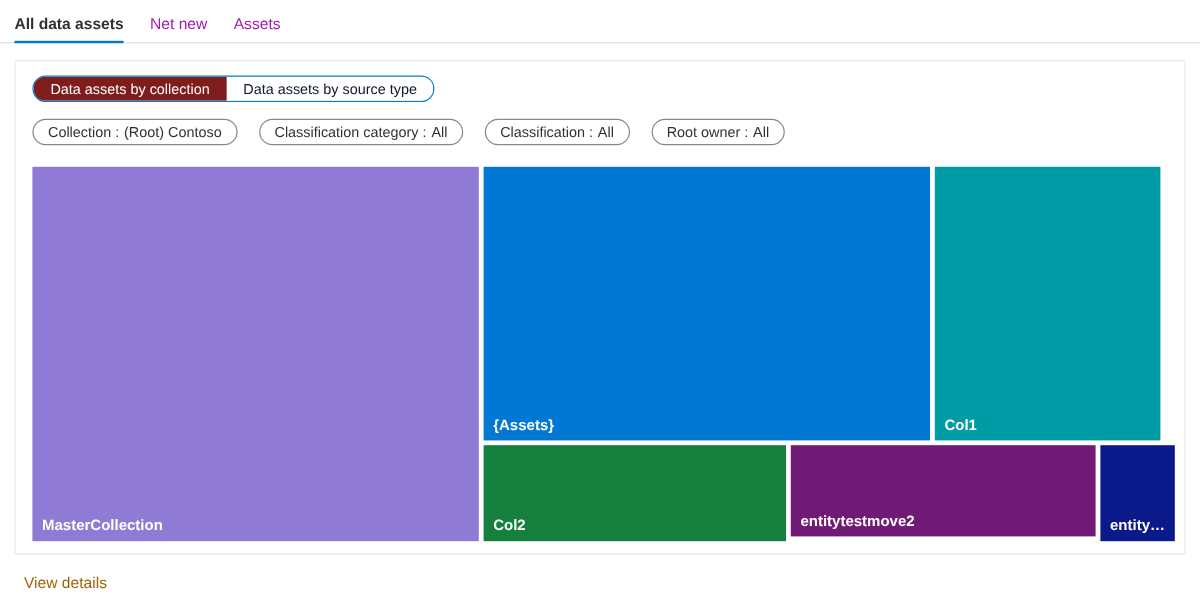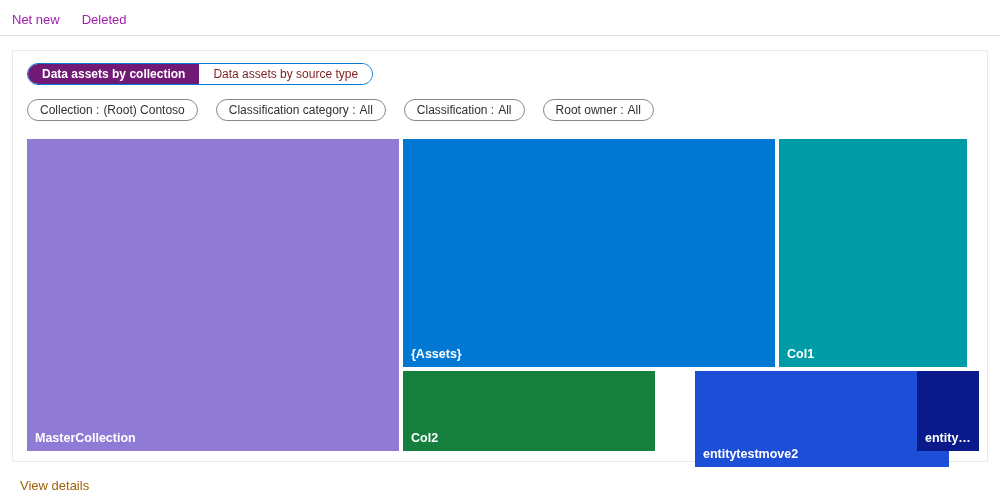--- a/index.html
+++ b/index.html
@@ -6,42 +6,43 @@
   body { background: #fff; font-size: 13px; color: #323130; }
 
   .tabs { display: flex; gap: 22px; padding: 6px 12px 0 12px; border-bottom: 1px solid #e1e1e1; }
   .tab { padding: 6px 0 8px 0; font-size: 13px; color: #a21caf; cursor: pointer; position: relative; }
   .tab.active { color: #323130; font-weight: 600; }
   .tab.active::after { content:""; position:absolute; left:0; right:0; bottom:-1px; height:2px; background:#0078d4; }
 
   .card { border:1px solid #e8e8e8; border-radius:2px; margin:14px 12px 0 12px; padding:12px 14px 10px 14px; }
 
   .toggle-group { display:inline-flex; border:1px solid #0078d4; border-radius:14px; overflow:hidden; height:22px; }
-  .toggle-btn { padding:0 14px; font-size:12px; line-height:20px; color:#7f1d1d; background:#fff; cursor:pointer; display:flex; align-items:center; }
-  .toggle-btn.selected { background:#701a75; color:#fff; font-weight:700; }
+  .toggle-btn { padding:0 14px; font-size:12px; line-height:20px; color:#0f172a; background:#fff; cursor:pointer; display:flex; align-items:center; }
+  .toggle-btn.selected { background:#7f1d1d; color:#fff; font-weight:400; }
 
   .filter-row { display:flex; gap:18px; margin-top:14px; flex-wrap:wrap; }
   .pill { border:1px solid #8a8886; border-radius:12px; padding:2px 12px; font-size:12px; color:#323130; cursor:pointer; display:inline-flex; align-items:center; height:22px; }
   .pill .lbl { color:#323130; }
   .pill .val { font-weight:400; margin-left:4px; }
 
   .treemap { position:relative; width:952px; height:312px; margin-top:18px; }
   .tile { position:absolute; display:flex; align-items:flex-end; padding:6px 8px; color:#fff; font-size:12.5px; font-weight:600; cursor:pointer; overflow:hidden; white-space:nowrap; }
   .tile-label { text-overflow:ellipsis; overflow:hidden; }
 
   .view-details { display:inline-block; margin:16px 0 0 20px; color:#a16207; font-size:13px; text-decoration:none; cursor:pointer; }
 </style>
 </head>
 <body>
 
 
 
 <div class="tabs">
+  <div class="tab active">All data assets</div>
   <div class="tab">Net new</div>
-  <div class="tab">Deleted</div>
+  <div class="tab">Assets</div>
 </div>
 
 <div class="card">
 
   <div class="toggle-group">
     <div class="toggle-btn selected">Data assets by collection</div>
     <div class="toggle-btn">Data assets by source type</div>
   </div>
 
   <div class="filter-row">
@@ -69,21 +70,21 @@
       </div>
       <div class="tile" style="left: 376px; top: 0px; width: 372px; height: 228px; background: rgb(0, 120, 212);">
         <span class="tile-label">{Assets}</span>
       </div>
       <div class="tile" style="left: 752px; top: 0px; width: 188px; height: 228px; background: rgb(0, 156, 166);">
         <span class="tile-label">Col1</span>
       </div>
       <div class="tile" style="left: 376px; top: 232px; width: 252px; height: 80px; background: #15803d;">
         <span class="tile-label">Col2</span>
       </div>
-      <div class="tile" style="left: 668px; top: 232px; width: 254px; height: 96px; background: #1d4ed8;">
+      <div class="tile" style="left: 632px; top: 232px; width: 254px; height: 76px; background: #701a75;">
         <span class="tile-label">entitytestmove2</span>
       </div>
       <div class="tile" style="left: 890px; top: 232px; width: 62px; height: 80px; background: rgb(10, 26, 138);">
         <span class="tile-label">entitytestmov...</span>
       </div>
     </div>
 
 </div>
 
 <a class="view-details">View details</a>

